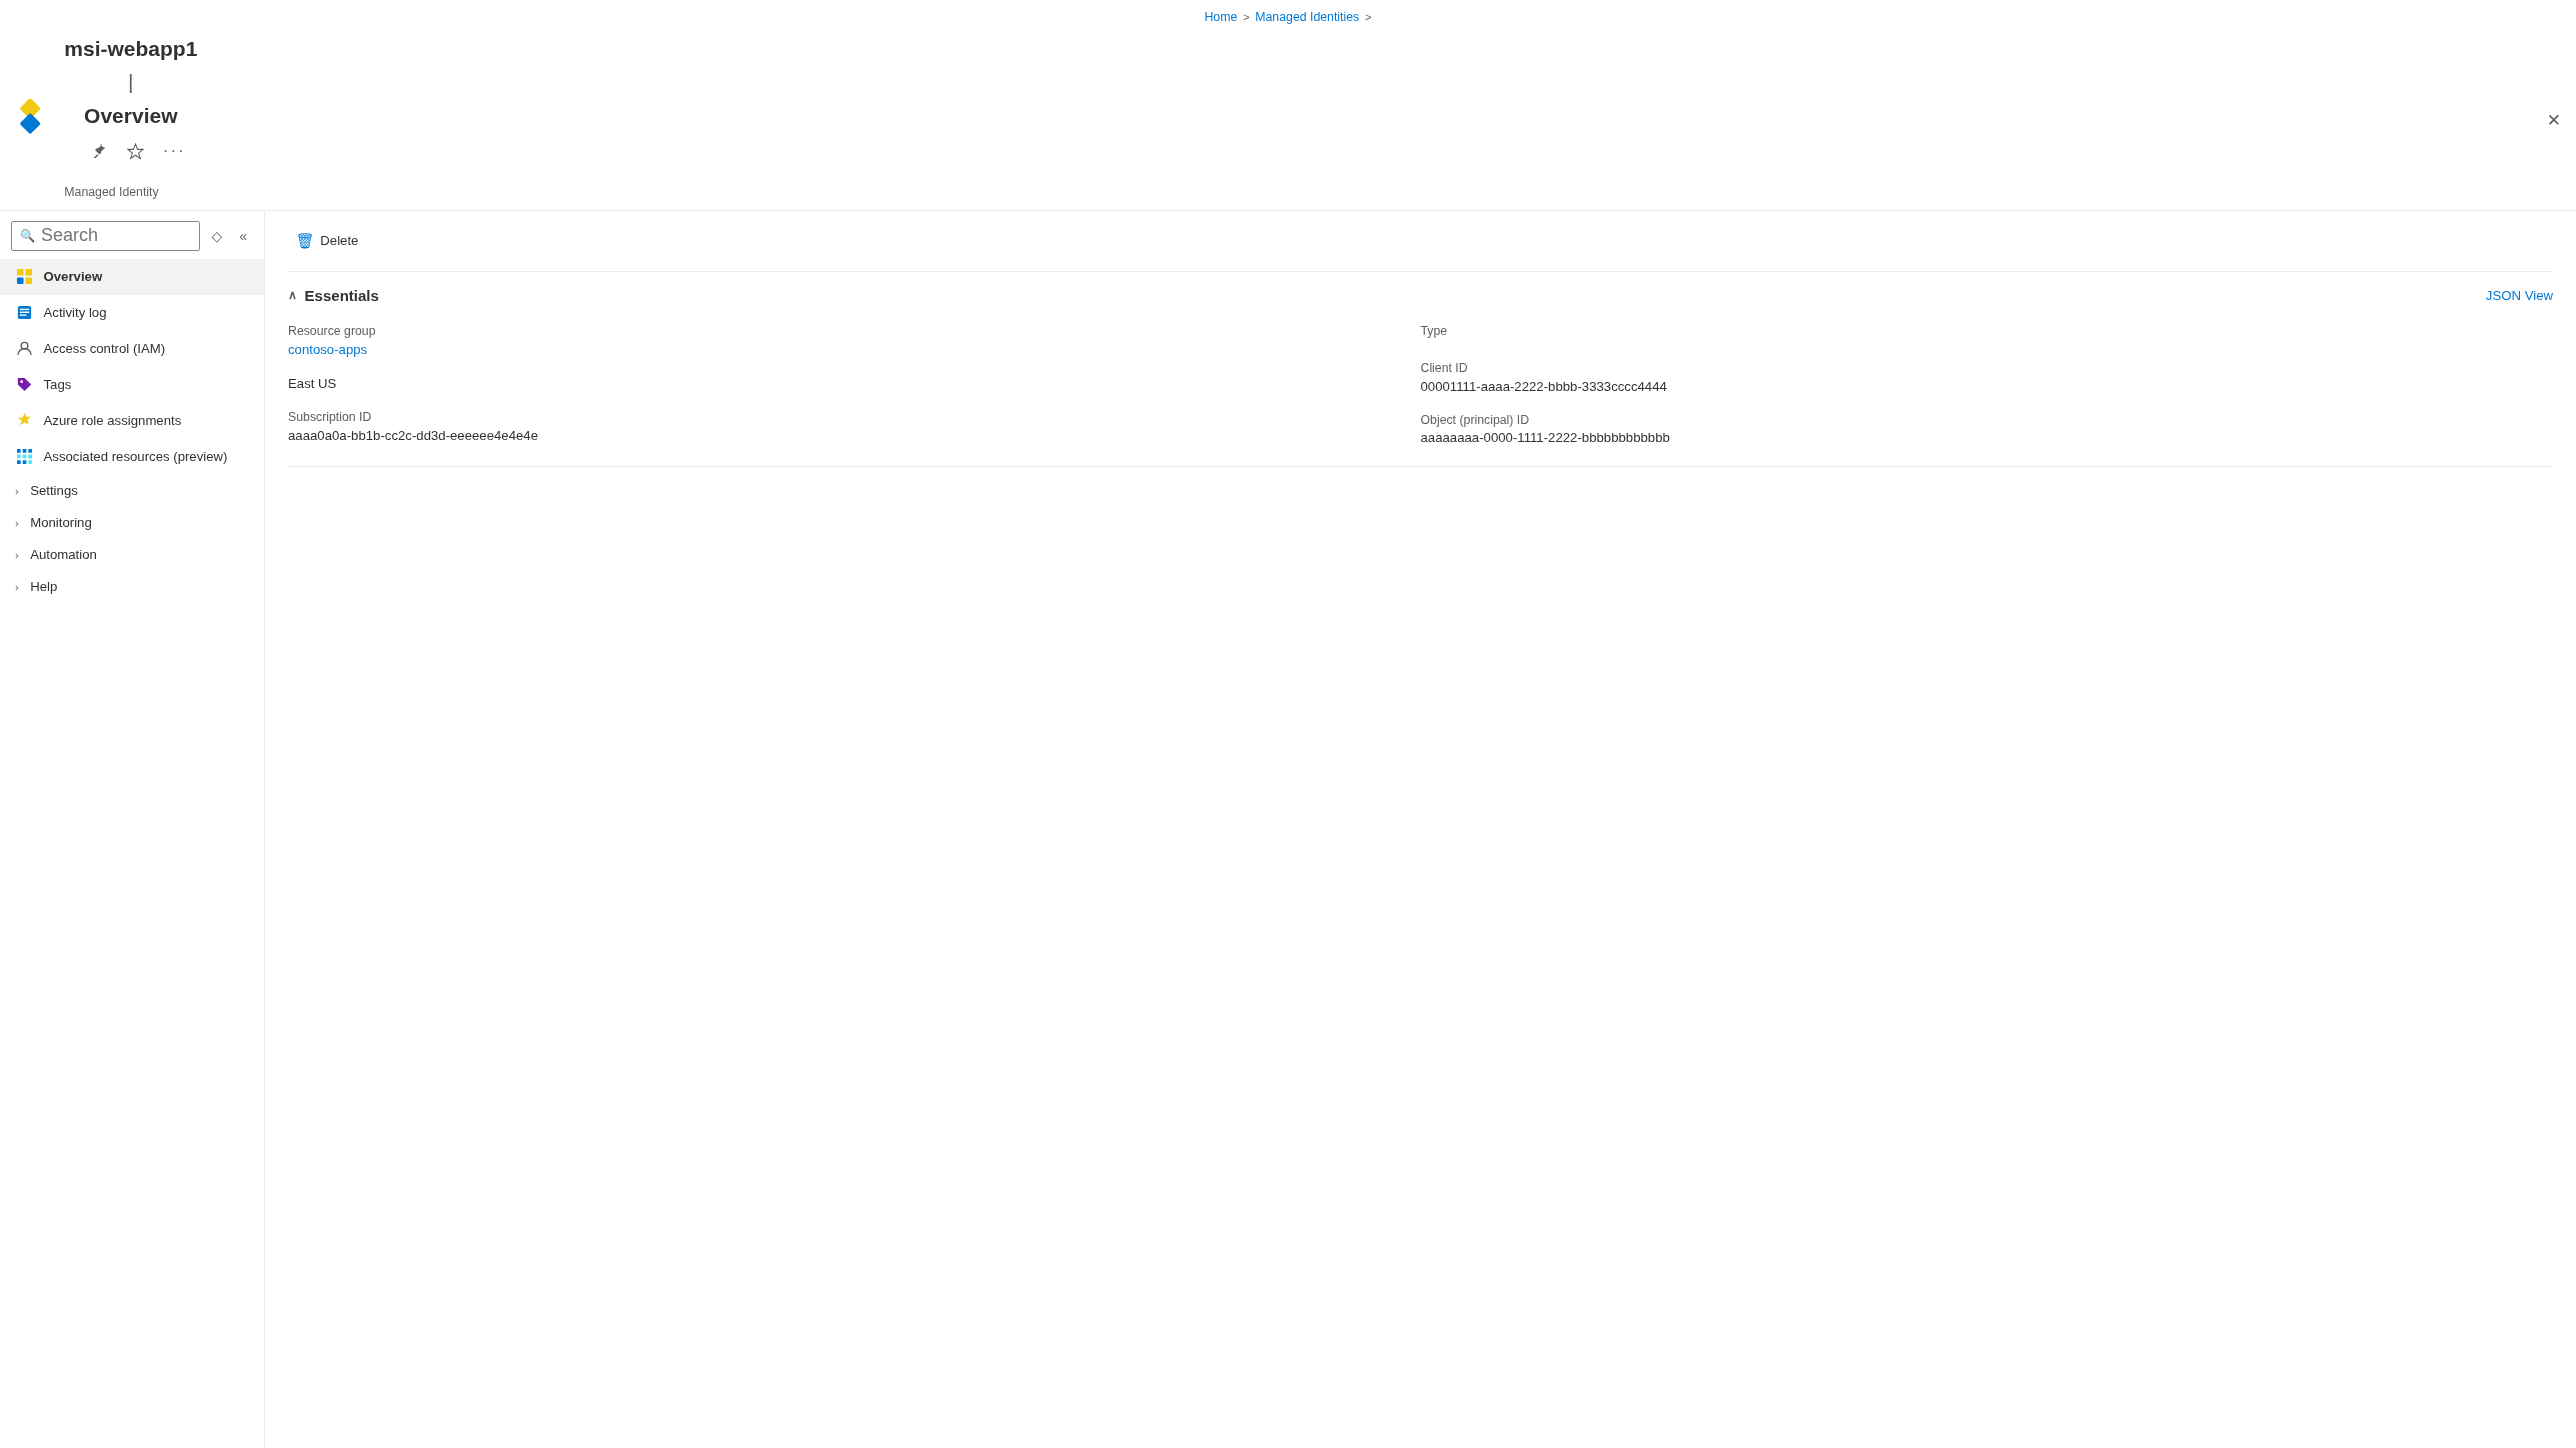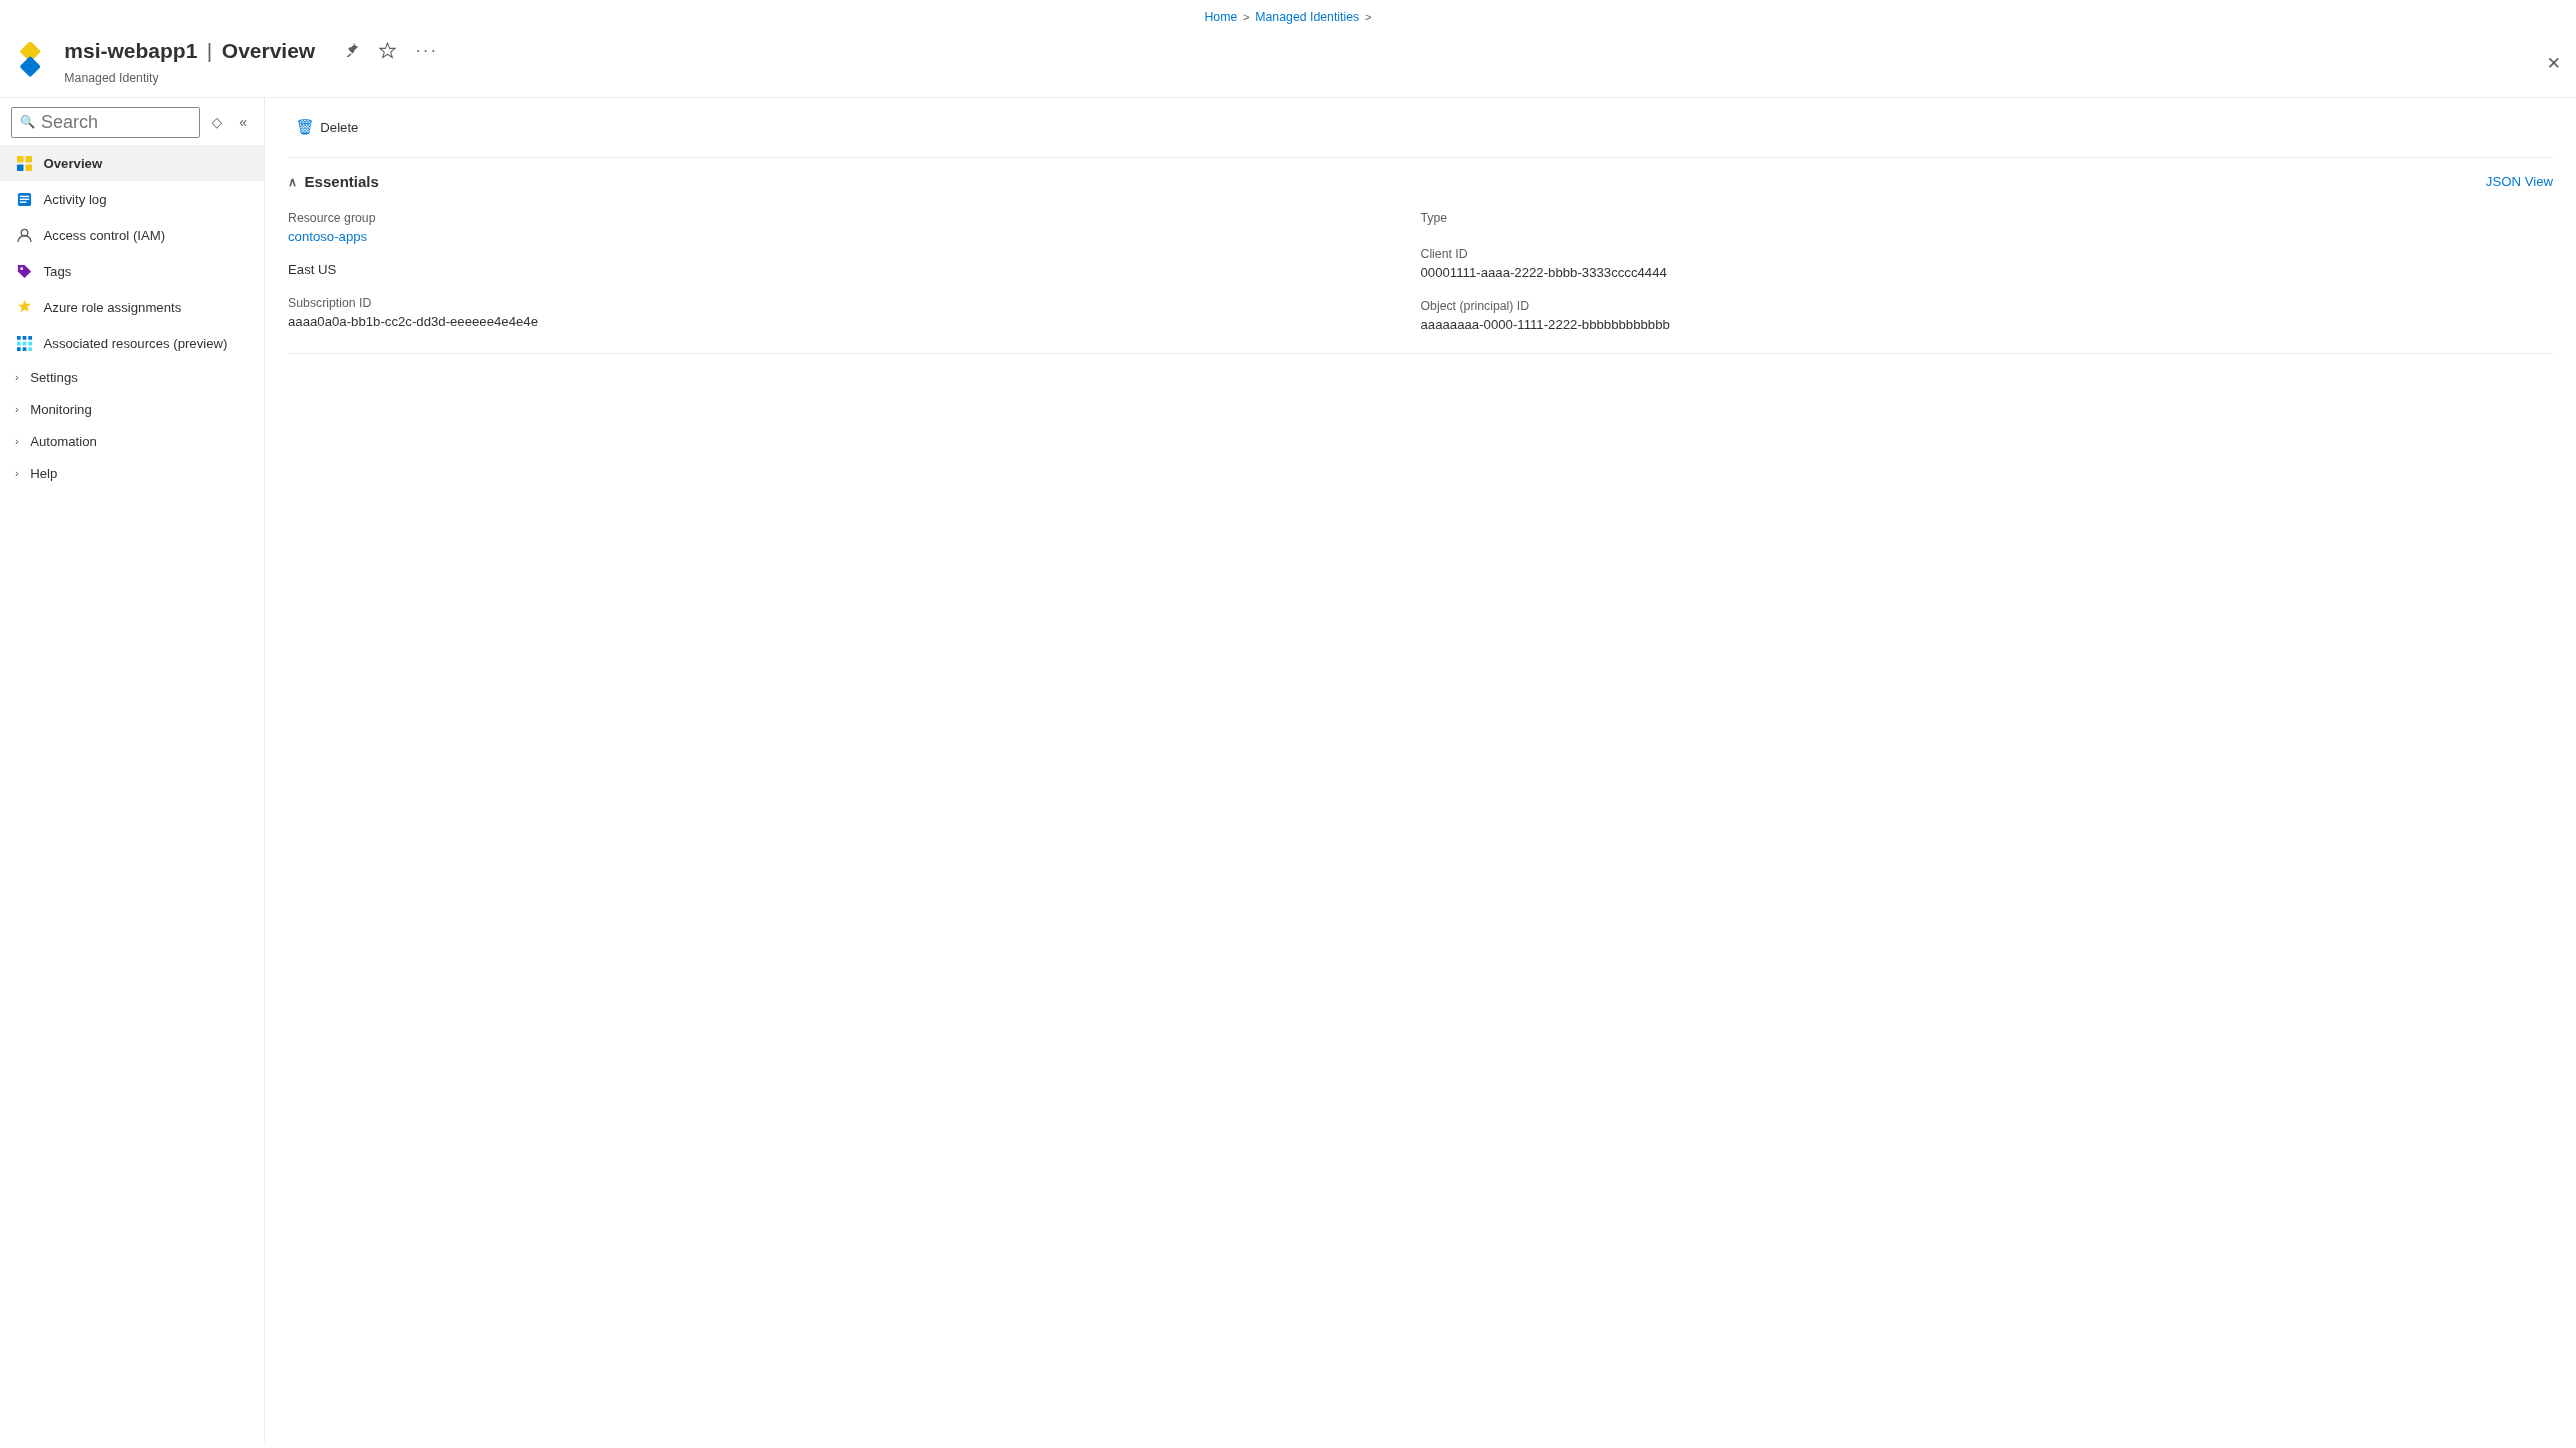--- a/index.html
+++ b/index.html
@@ -21,23 +21,23 @@
       display: flex; align-items: center; padding: 7.6px 15px 11.3px 15px;
       border-bottom: 0.9px solid #edebe9;
       position: relative;
     }
     .resource-icon {
       width: 38px; height: 38px; margin-right: 11.3px; flex-shrink: 0;
     }
     .resource-title-group { display: flex; flex-direction: column; }
     .resource-title {
       font-size: 21px; font-weight: 600; color: #323130;
-      display: flex; align-items: center; gap: 9.5px;
-    }
-    .resource-subtitle { font-size: 12.3px; color: #605e5c; margin-top: 7px; }
+      display: flex; align-items: center; gap: 9.5px; flex-direction: column;
+    }
+    .resource-subtitle { font-size: 12.3px; color: #605e5c; margin-top: 20px; }
     .header-actions { display: flex; align-items: center; gap: 11.3px; margin-left: 15px; }
     .header-icon-btn {
       background: none; border: none; cursor: pointer;
       color: #605e5c; font-size: 17px; padding: 3.8px;
       display: flex; align-items: center; justify-content: center;
     }
     .close-btn {
       position: absolute; right: 15px; top: 50%;
       transform: translateY(-50%);
       background: none; border: none; cursor: pointer;

